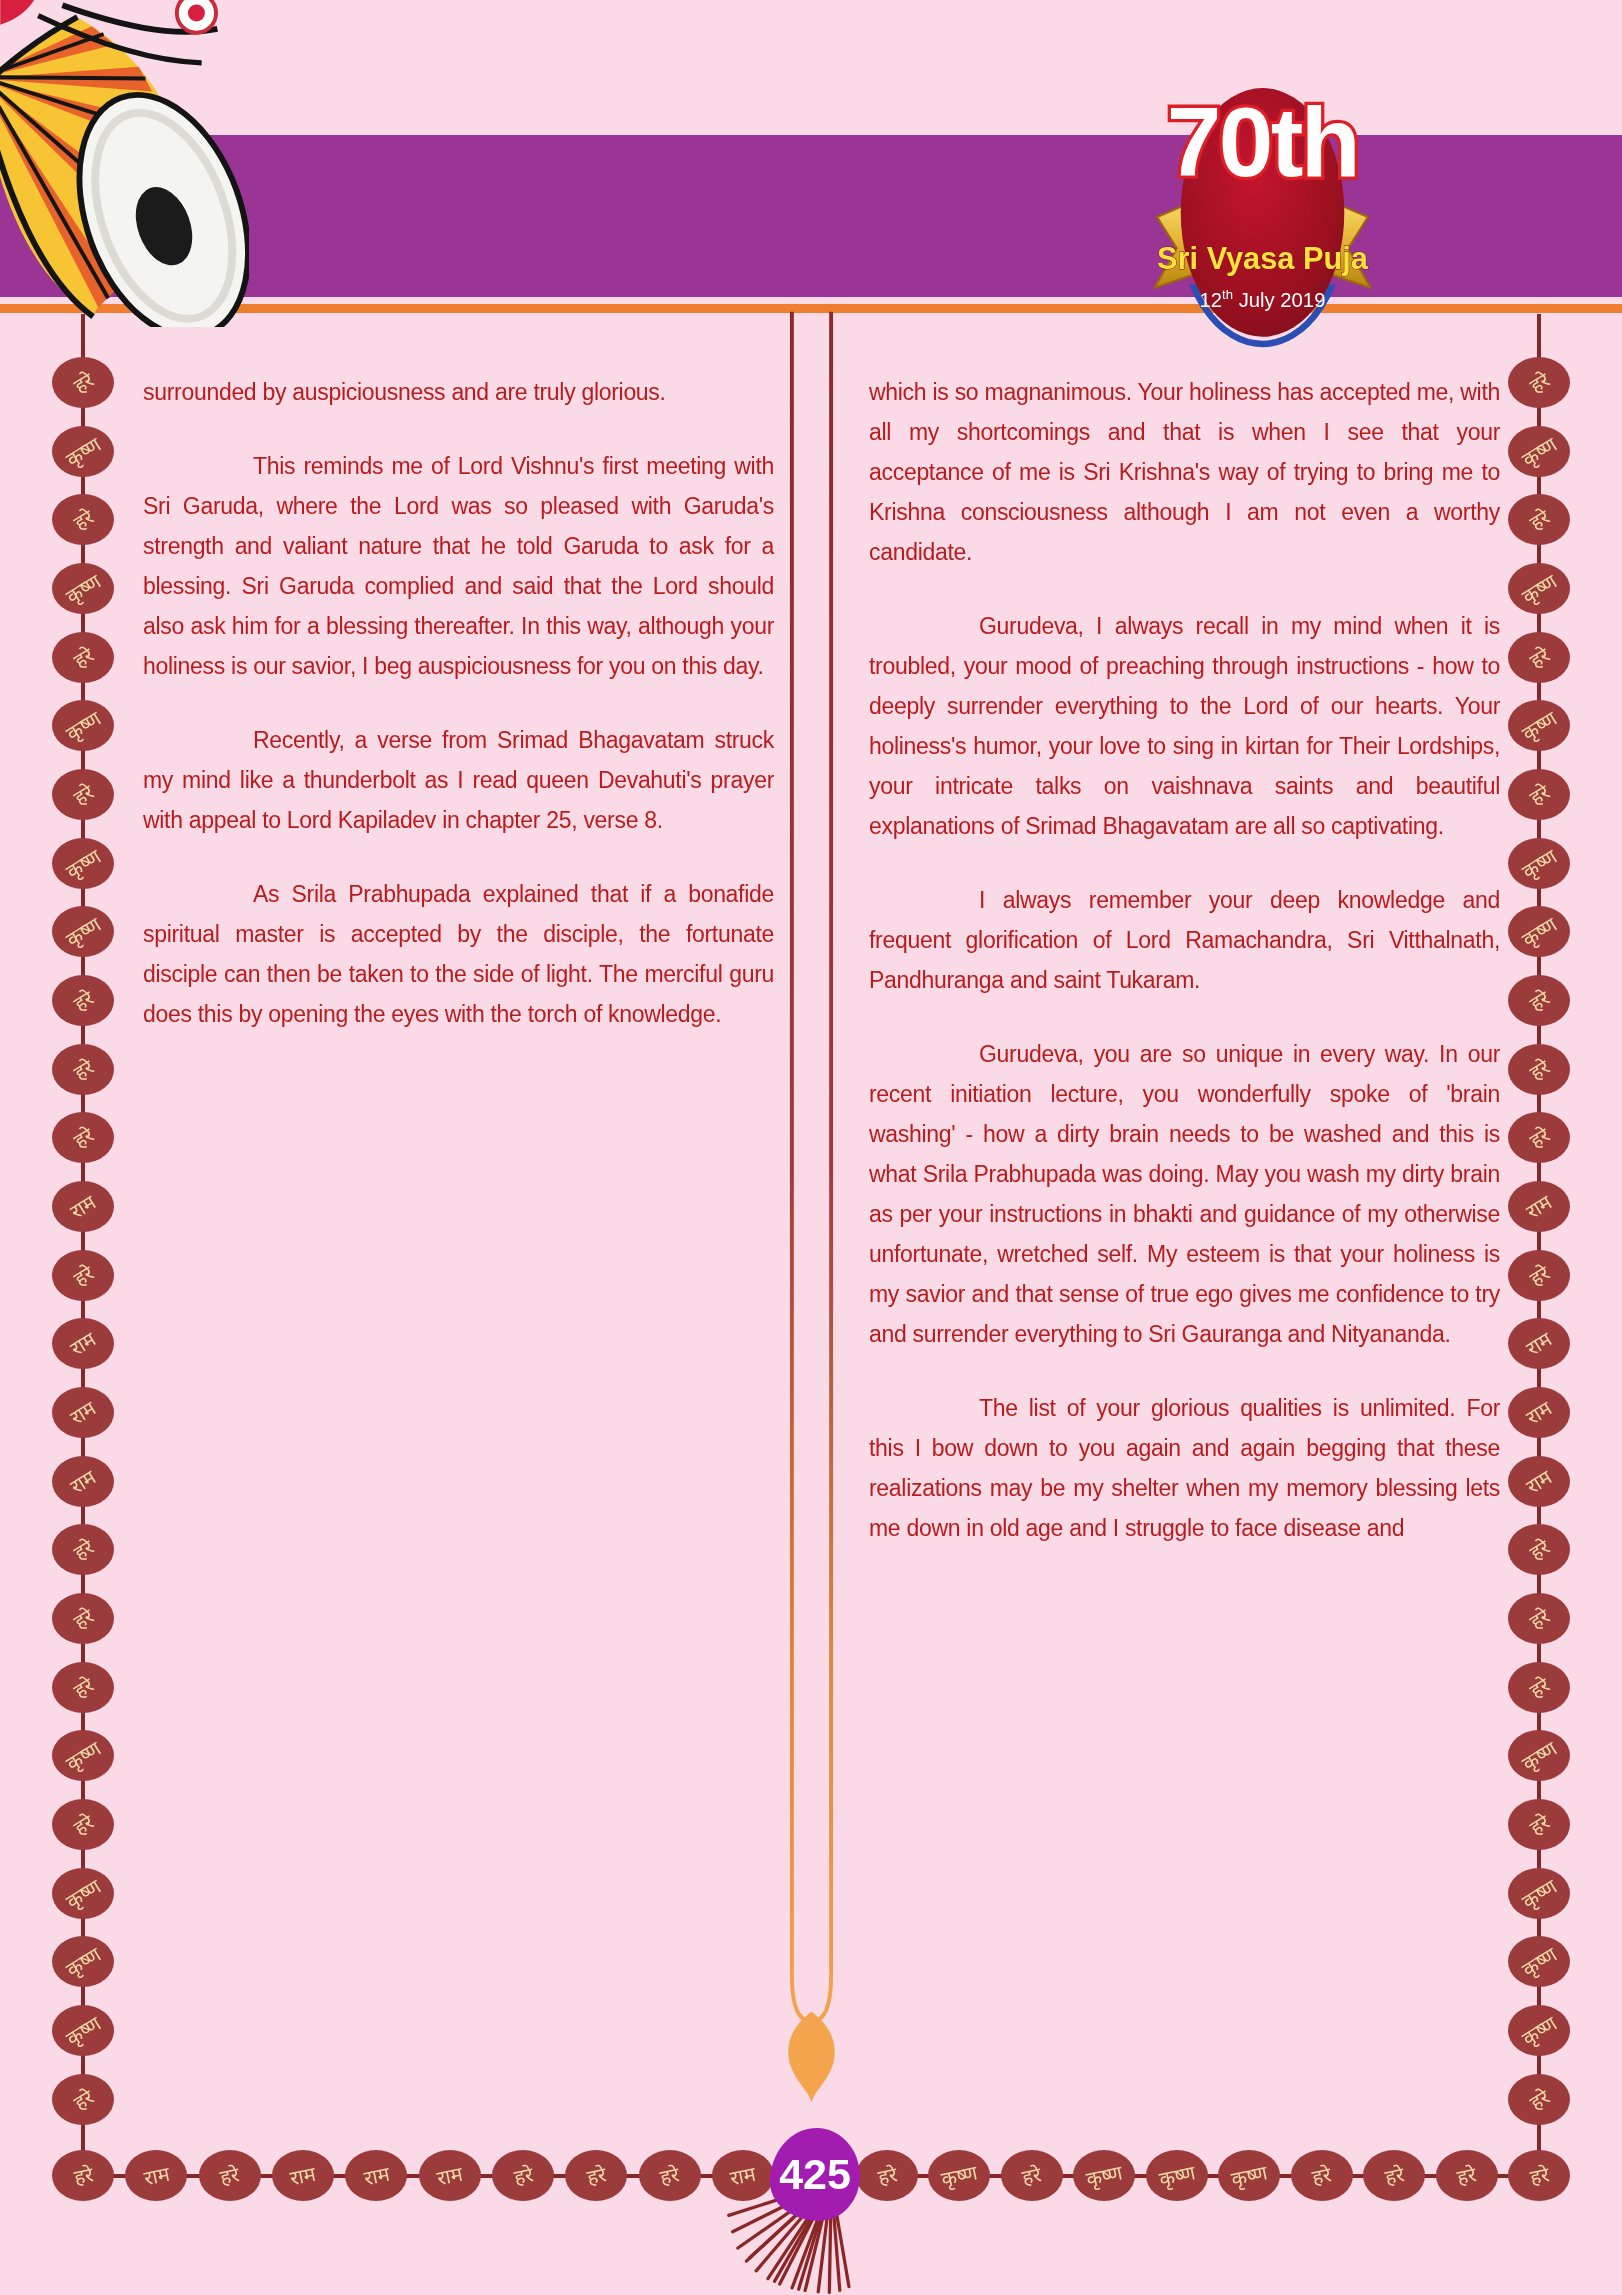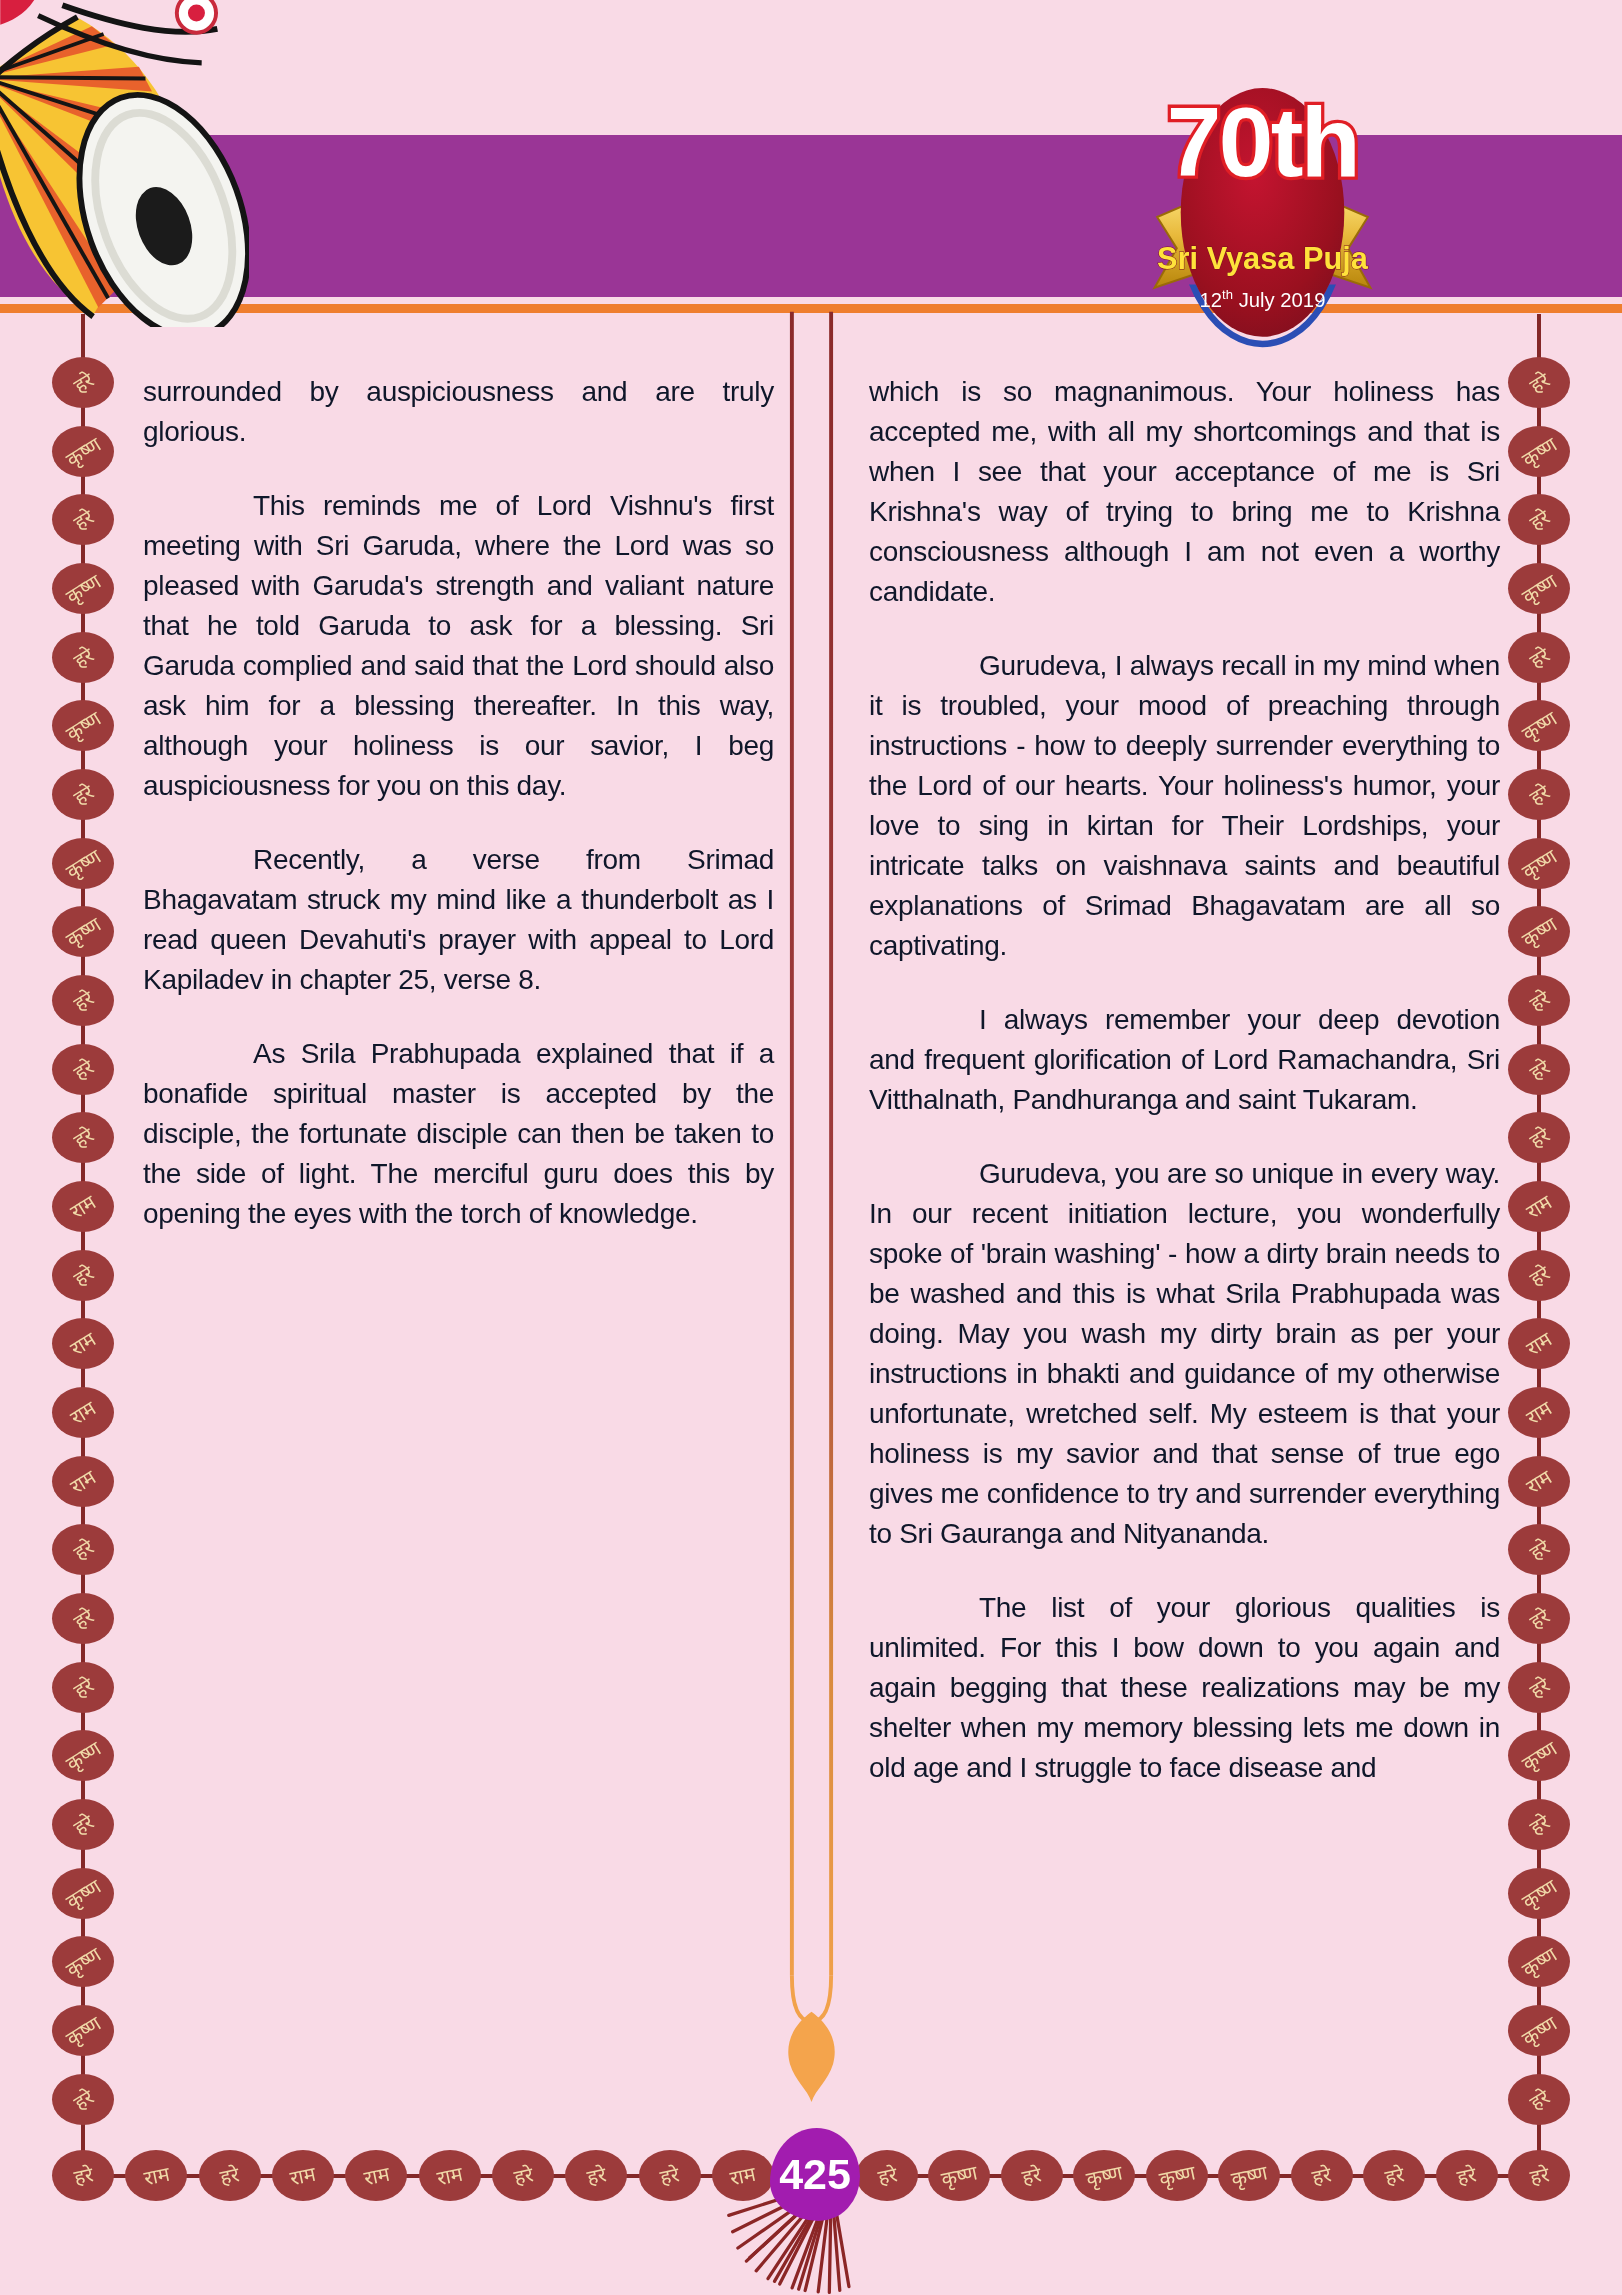--- a/index.html
+++ b/index.html
@@ -7,22 +7,22 @@
     position:relative;
     width:1622px;height:2295px;
     background:#F9DAE6;
     overflow:hidden;
     font-family:"Liberation Sans",sans-serif;
   }
   .band{position:absolute;left:0;top:135px;width:1622px;height:162px;background:#9A3596;}
   .rule{position:absolute;left:0;top:304px;width:1622px;height:8.5px;background:#EF7E2E;}
 
   
-  .col{position:absolute;top:372px;width:631px;color:#0f172a;
-       font-size:28px;line-height:40px;text-align:justify;letter-spacing:-0.3px;}
+  .col{position:absolute;top:372px;width:631px;color:#b91c1c;
+       font-size:23px;line-height:40px;text-align:justify;letter-spacing:-0.3px;}
   .col p{margin:0 0 34px 0;text-indent:110px;}
   .col p:first-of-type{text-indent:0;}
   #left-col{left:143px;}
   #right-col{left:869px;}
 
   
   .string{position:absolute;background:#842828;}
   .bead-col{position:absolute;display:flex;flex-direction:column;justify-content:space-between;align-items:center;}
   .bead-row{position:absolute;display:flex;justify-content:space-between;align-items:center;}
   .bead{width:62px;height:51px;border-radius:50%;background:#9C3B3B;
@@ -128,21 +128,21 @@
 
 <p class="para">surrounded by auspiciousness and are truly glorious.</p>
     <p class="para">This reminds me of Lord Vishnu's first meeting with Sri Garuda, where the Lord was so pleased with Garuda's strength and valiant nature that he told Garuda to ask for a blessing. Sri Garuda complied and said that the Lord should also ask him for a blessing thereafter. In this way, although your holiness is our savior, I beg auspiciousness for you on this day.</p>
     <p class="para">Recently, a verse from Srimad Bhagavatam struck my mind like a thunderbolt as I read queen Devahuti's prayer with appeal to Lord Kapiladev in chapter 25, verse 8.</p>
     <p class="para">As Srila Prabhupada explained that if a bonafide spiritual master is accepted by the disciple, the fortunate disciple can then be taken to the side of light. The merciful guru does this by opening the eyes with the torch of knowledge.</p>
   </div>
 <div class="col" id="right-col">
 
 <p class="para">which is so magnanimous. Your holiness has accepted me, with all my shortcomings and that is when I see that your acceptance of me is Sri Krishna's way of trying to bring me to Krishna consciousness although I am not even a worthy candidate.</p>
     <p class="para">Gurudeva, I always recall in my mind when it is troubled, your mood of preaching through instructions - how to deeply surrender everything to the Lord of our hearts. Your holiness's humor, your love to sing in kirtan for Their Lordships, your intricate talks on vaishnava saints and beautiful explanations of Srimad Bhagavatam are all so captivating.</p>
-    <p class="para">I always remember your deep devotion and frequent glorification of Lord Ramachandra, Sri Vitthalnath, Pandhuranga and saint Tukaram.</p>
+    <p class="para">I always remember your deep knowledge and frequent glorification of Lord Ramachandra, Sri Vitthalnath, Pandhuranga and saint Tukaram.</p>
     <p class="para">Gurudeva, you are so unique in every way. In our recent initiation lecture, you wonderfully spoke of 'brain washing' - how a dirty brain needs to be washed and this is what Srila Prabhupada was doing. May you wash my dirty brain as per your instructions in bhakti and guidance of my otherwise unfortunate, wretched self. My esteem is that your holiness is my savior and that sense of true ego gives me confidence to try and surrender everything to Sri Gauranga and Nityananda.</p>
     <p class="para">The list of your glorious qualities is unlimited. For this I bow down to you again and again begging that these realizations may be my shelter when my memory blessing lets me down in old age and I struggle to face disease and</p>
   </div>
 
 <div class="bead-col" style="left:52px;top:357px;height:1768px;">
 
 <div class="bead">
       <span>हरे</span>
     </div>
     <div class="bead">

